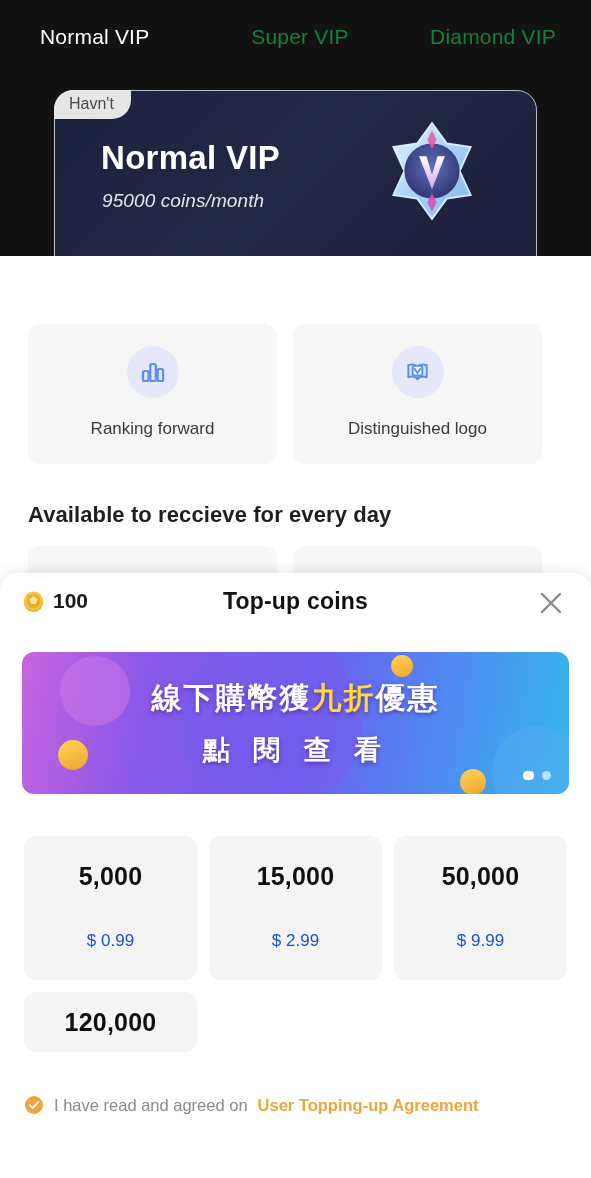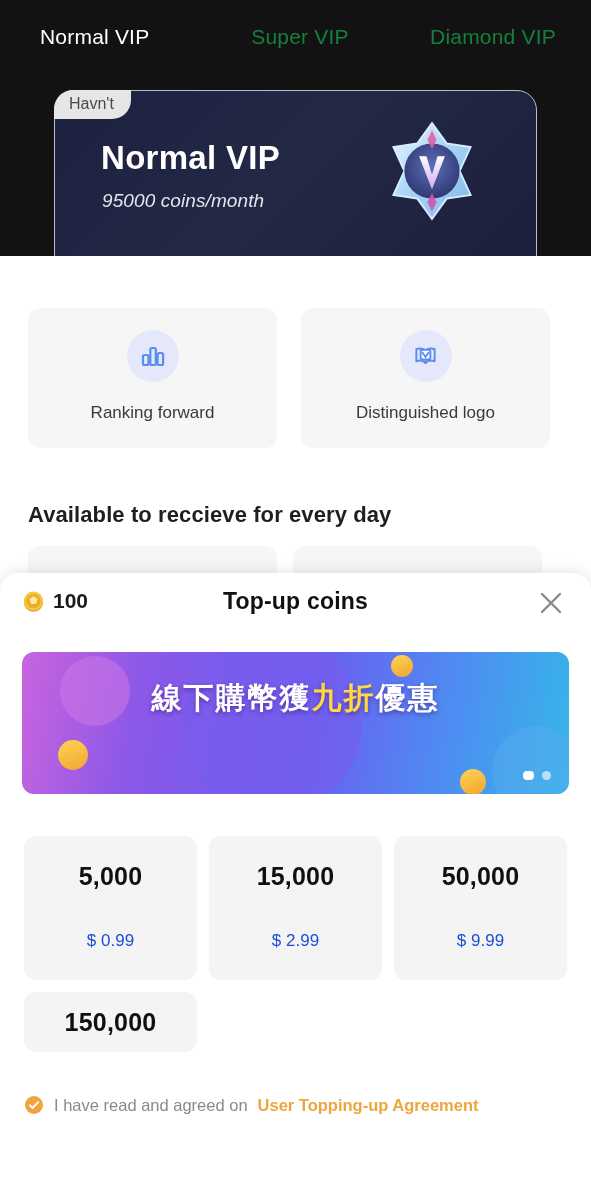--- a/index.html
+++ b/index.html
@@ -61,22 +61,22 @@
     background: #ffffff;
   }
   .section-title {
     position: absolute; font-size: 22px; font-weight: bold; color: #1f1f1f;
     letter-spacing: .1px;
   }
   .priv-title { left: 28px; top: 24px; }
   .daily-title { left: 28px; top: 246px; }
 
   .priv-cards {
-    position: absolute; left: 28px; top: 52px;
-    display: flex; gap: 24px;
+    position: absolute; left: 28px; top: 68px;
+    display: flex; gap: 16px;
   }
   .priv-card {
     width: 249px; height: 140px; background: #f6f6f6; border-radius: 12px;
     display: flex; flex-direction: column; align-items: center;
     padding-top: 22px;
   }
   .priv-icon-circle {
     width: 52px; height: 52px; border-radius: 50%;
     background: #e5e8fb; display: flex; align-items: center; justify-content: center;
   }
@@ -277,20 +277,21 @@
       <div class="banner-blob b1"></div>
       <div class="banner-blob b2"></div>
       <div class="banner-blob b3"></div>
       <div class="coin-dot c1"></div>
       <div class="coin-dot c2"></div>
       <div class="coin-dot c3"></div>
 
       <div class="banner-line banner-l1">
         <span>線下購幣獲</span><span class="hl">九折</span><span>優惠</span>
       </div>
+      <div class="banner-line banner-l2">點 閱 查 看</div>
 
       <div class="banner-dots">
         <span class="dot-active"></span>
         <span class="dot-idle"></span>
       </div>
     </div>
 
     <div class="pkg-grid">
       <div class="pkg">
         <span class="pkg-amount">5,000</span>
@@ -298,21 +299,21 @@
       </div>
       <div class="pkg">
         <span class="pkg-amount">15,000</span>
         <span class="pkg-price">$ 2.99</span>
       </div>
       <div class="pkg">
         <span class="pkg-amount">50,000</span>
         <span class="pkg-price">$ 9.99</span>
       </div>
       <div class="pkg pkg-last">
-        <span class="pkg-amount">150,000</span>
+        <span class="pkg-amount">120,000</span>
       </div>
     </div>
 
     <div class="agreement">
       <span class="check-icon">
         <svg viewBox="0 0 20 20" width="20" height="20">
           <circle cx="10" cy="10" r="9" fill="#f0a53c"></circle>
           <path d="M5.8 10.2 L8.6 13 L14.2 7.2" fill="none" stroke="#ffffff" stroke-width="1.9" stroke-linecap="round" stroke-linejoin="round"></path>
         </svg>
       </span>

